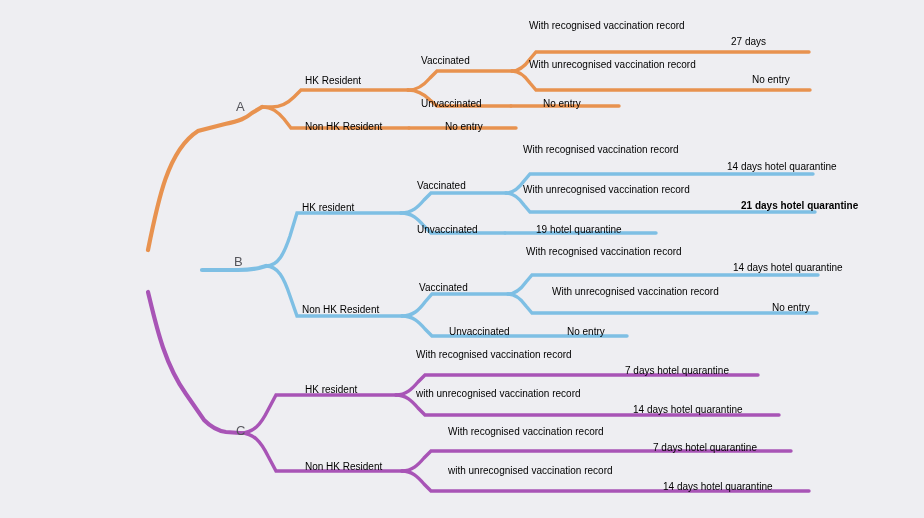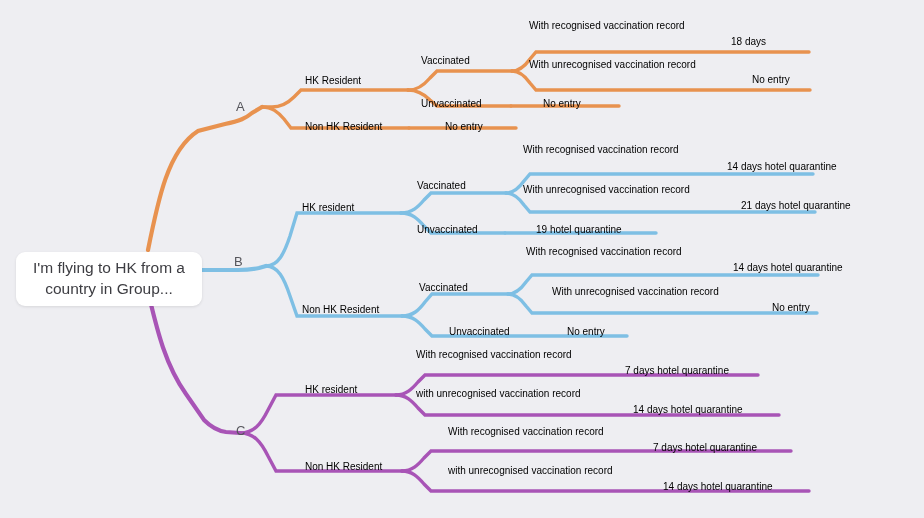--- a/index.html
+++ b/index.html
@@ -116,45 +116,42 @@
       <path d="M240,433 C254,433 261,442 268,456 L276,471 L402,471"></path>
 
       <path d="M396,395 C406,395 412,389 418,382 L425,375 L758,375"></path>
       <path d="M396,395 C406,395 412,401 418,408 L425,415 L779,415"></path>
 
       <path d="M402,471 C412,471 418,465 424,458 L431,451 L791,451"></path>
       <path d="M402,471 C412,471 418,477 424,484 L431,491 L809,491"></path>
     </g>
   </svg>
 
-  <div class="root-node">
-    <span>I'm flying to HK from a country in Group...</span>
-  </div>
 
   <div class="grp" style="left:236px; top:99px;">A</div>
 
   <div class="lbl" style="left:305px; top:75px;">HK Resident</div>
   <div class="lbl" style="left:421px; top:55px;">Vaccinated</div>
   <div class="lbl two-line" style="left:529px; top:20px; width:180px;">With recognised vaccination record</div>
-  <div class="lbl" style="left:731px; top:36px;">18 days</div>
+  <div class="lbl" style="left:731px; top:36px;">27 days</div>
   <div class="lbl two-line" style="left:529px; top:59px; width:190px;">With unrecognised vaccination record</div>
   <div class="lbl" style="left:752px; top:74px;">No entry</div>
   <div class="lbl" style="left:421px; top:98px;">Unvaccinated</div>
   <div class="lbl" style="left:543px; top:98px;">No entry</div>
   <div class="lbl" style="left:305px; top:121px;">Non HK Resident</div>
   <div class="lbl" style="left:445px; top:121px;">No entry</div>
 
   <div class="grp" style="left:234px; top:254px;">B</div>
 
   <div class="lbl" style="left:302px; top:202px;">HK resident</div>
   <div class="lbl" style="left:417px; top:180px;">Vaccinated</div>
   <div class="lbl two-line" style="left:523px; top:144px; width:180px;">With recognised vaccination record</div>
   <div class="lbl" style="left:727px; top:161px;">14 days hotel quarantine</div>
   <div class="lbl two-line" style="left:523px; top:184px; width:190px;">With unrecognised vaccination record</div>
-  <div class="lbl" style="left:741px; top:200px;">21 days hotel quarantine</div>
+  <div class="lbl" style="left:741px; top:200px;font-weight:bold;">21 days hotel quarantine</div>
   <div class="lbl" style="left:417px; top:224px;">Unvaccinated</div>
   <div class="lbl" style="left:536px; top:224px;">19 hotel quarantine</div>
 
   <div class="lbl" style="left:302px; top:304px;">Non HK Resident</div>
   <div class="lbl" style="left:419px; top:282px;">Vaccinated</div>
   <div class="lbl two-line" style="left:526px; top:246px; width:180px;">With recognised vaccination record</div>
   <div class="lbl" style="left:733px; top:262px;">14 days hotel quarantine</div>
   <div class="lbl two-line" style="left:552px; top:286px; width:190px;">With unrecognised vaccination record</div>
   <div class="lbl" style="left:772px; top:302px;">No entry</div>
   <div class="lbl" style="left:449px; top:326px;">Unvaccinated</div>

